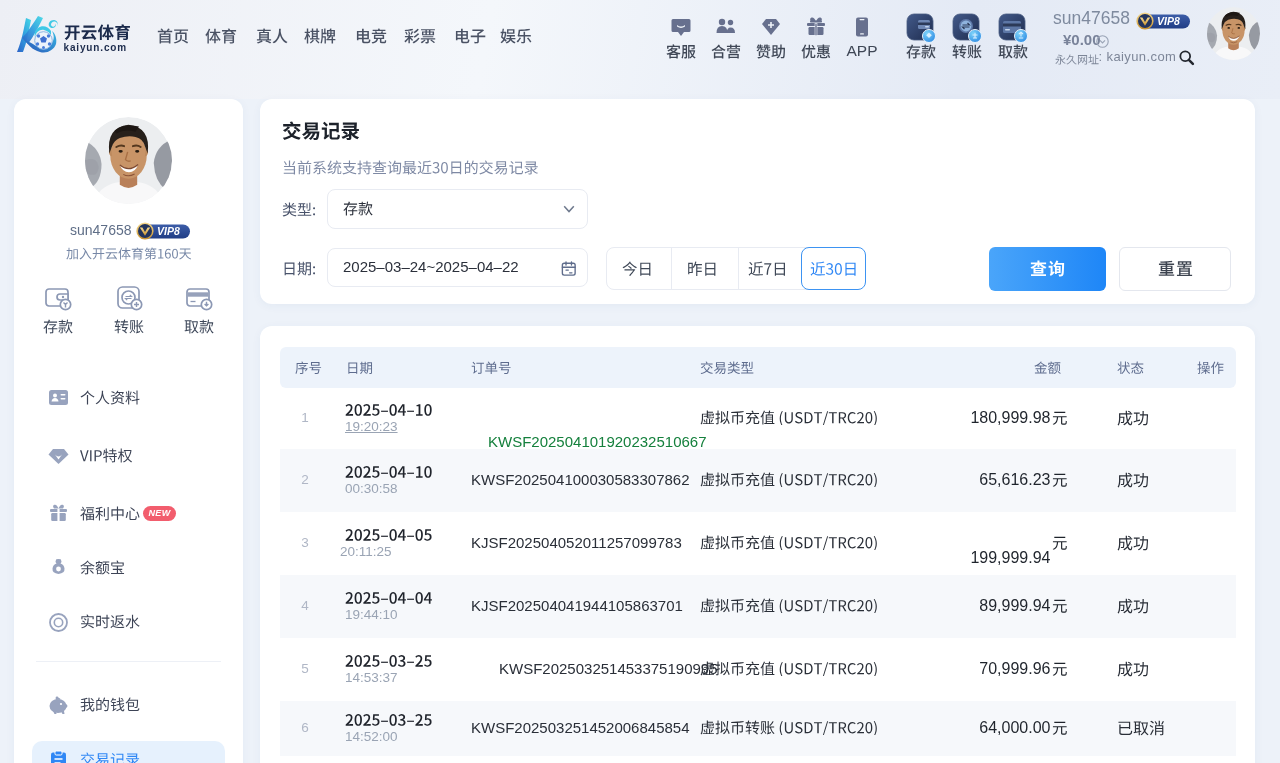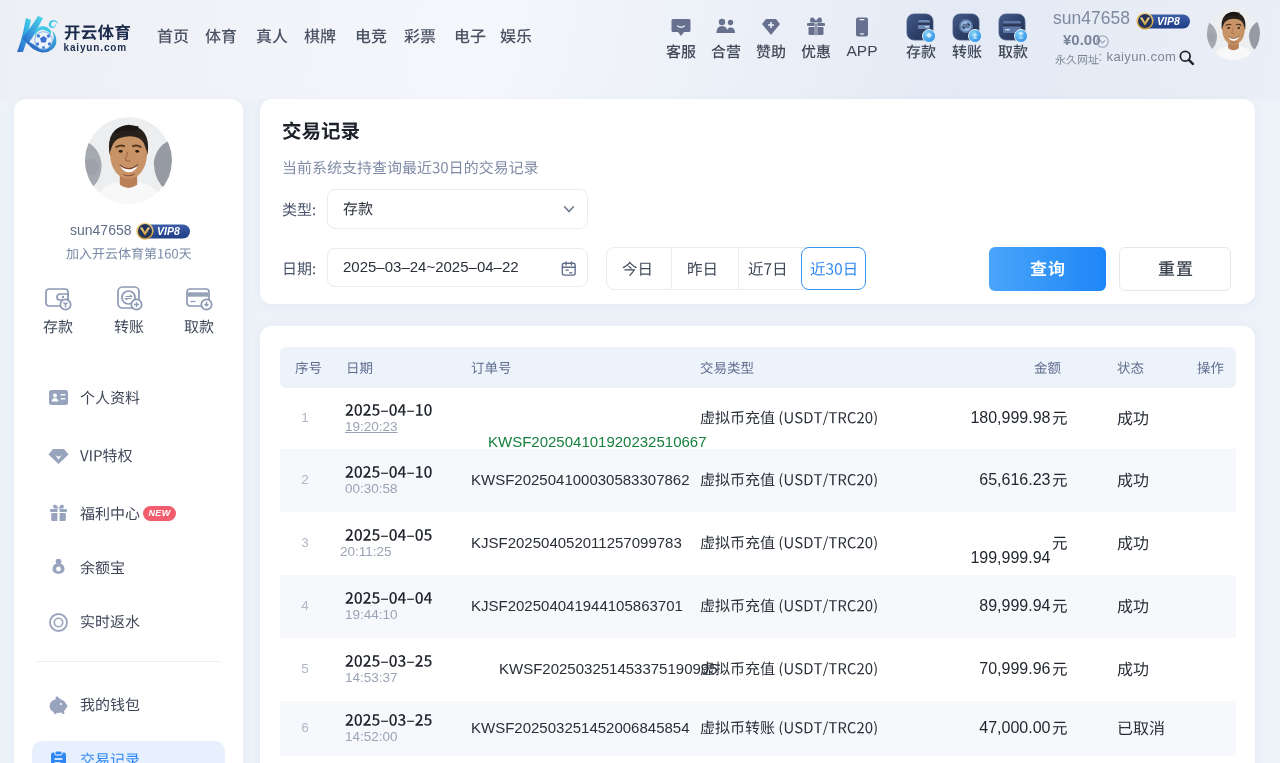--- a/index.html
+++ b/index.html
@@ -1029,21 +1029,21 @@
         <use href="#ga53" x="1891.8"></use>
         <use href="#ga16" x="2041.5"></use>
         <use href="#ga53" x="2139.5"></use>
         <use href="#ga51" x="2289.2"></use>
         <use href="#ga36" x="2448"></use>
         <use href="#ga19" x="2607.5"></use>
         <use href="#ga17" x="2746.2"></use>
         <use href="#ga10" x="2885"></use>
       </g>
     </svg></div>
-<div style="position:absolute;left:1050.5px;top:719.884px;font:normal 16px/1 'Liberation Sans',sans-serif;color:#1f242c;white-space:nowrap;transform:translateX(-100%);">47,000.00</div>
+<div style="position:absolute;left:1050.5px;top:719.884px;font:normal 16px/1 'Liberation Sans',sans-serif;color:#1f242c;white-space:nowrap;transform:translateX(-100%);">64,000.00</div>
 <div style="position:absolute;left:1051.5px;top:719.95px;"><svg width="15.50" height="15.5" viewBox="0 -220 250 250">
       <g transform="scale(1,-1)" fill="#1f242c">
         <use href="#ga9595" x="0"></use>
       </g>
     </svg></div>
 <div style="position:absolute;left:1117px;top:719.7px;"><svg width="48.00" height="16" viewBox="0 -220 750 250">
       <g transform="scale(1,-1)" fill="#2a2f38">
         <use href="#ga12818" x="0"></use>
         <use href="#ga10245" x="250"></use>
         <use href="#ga16793" x="500"></use>

